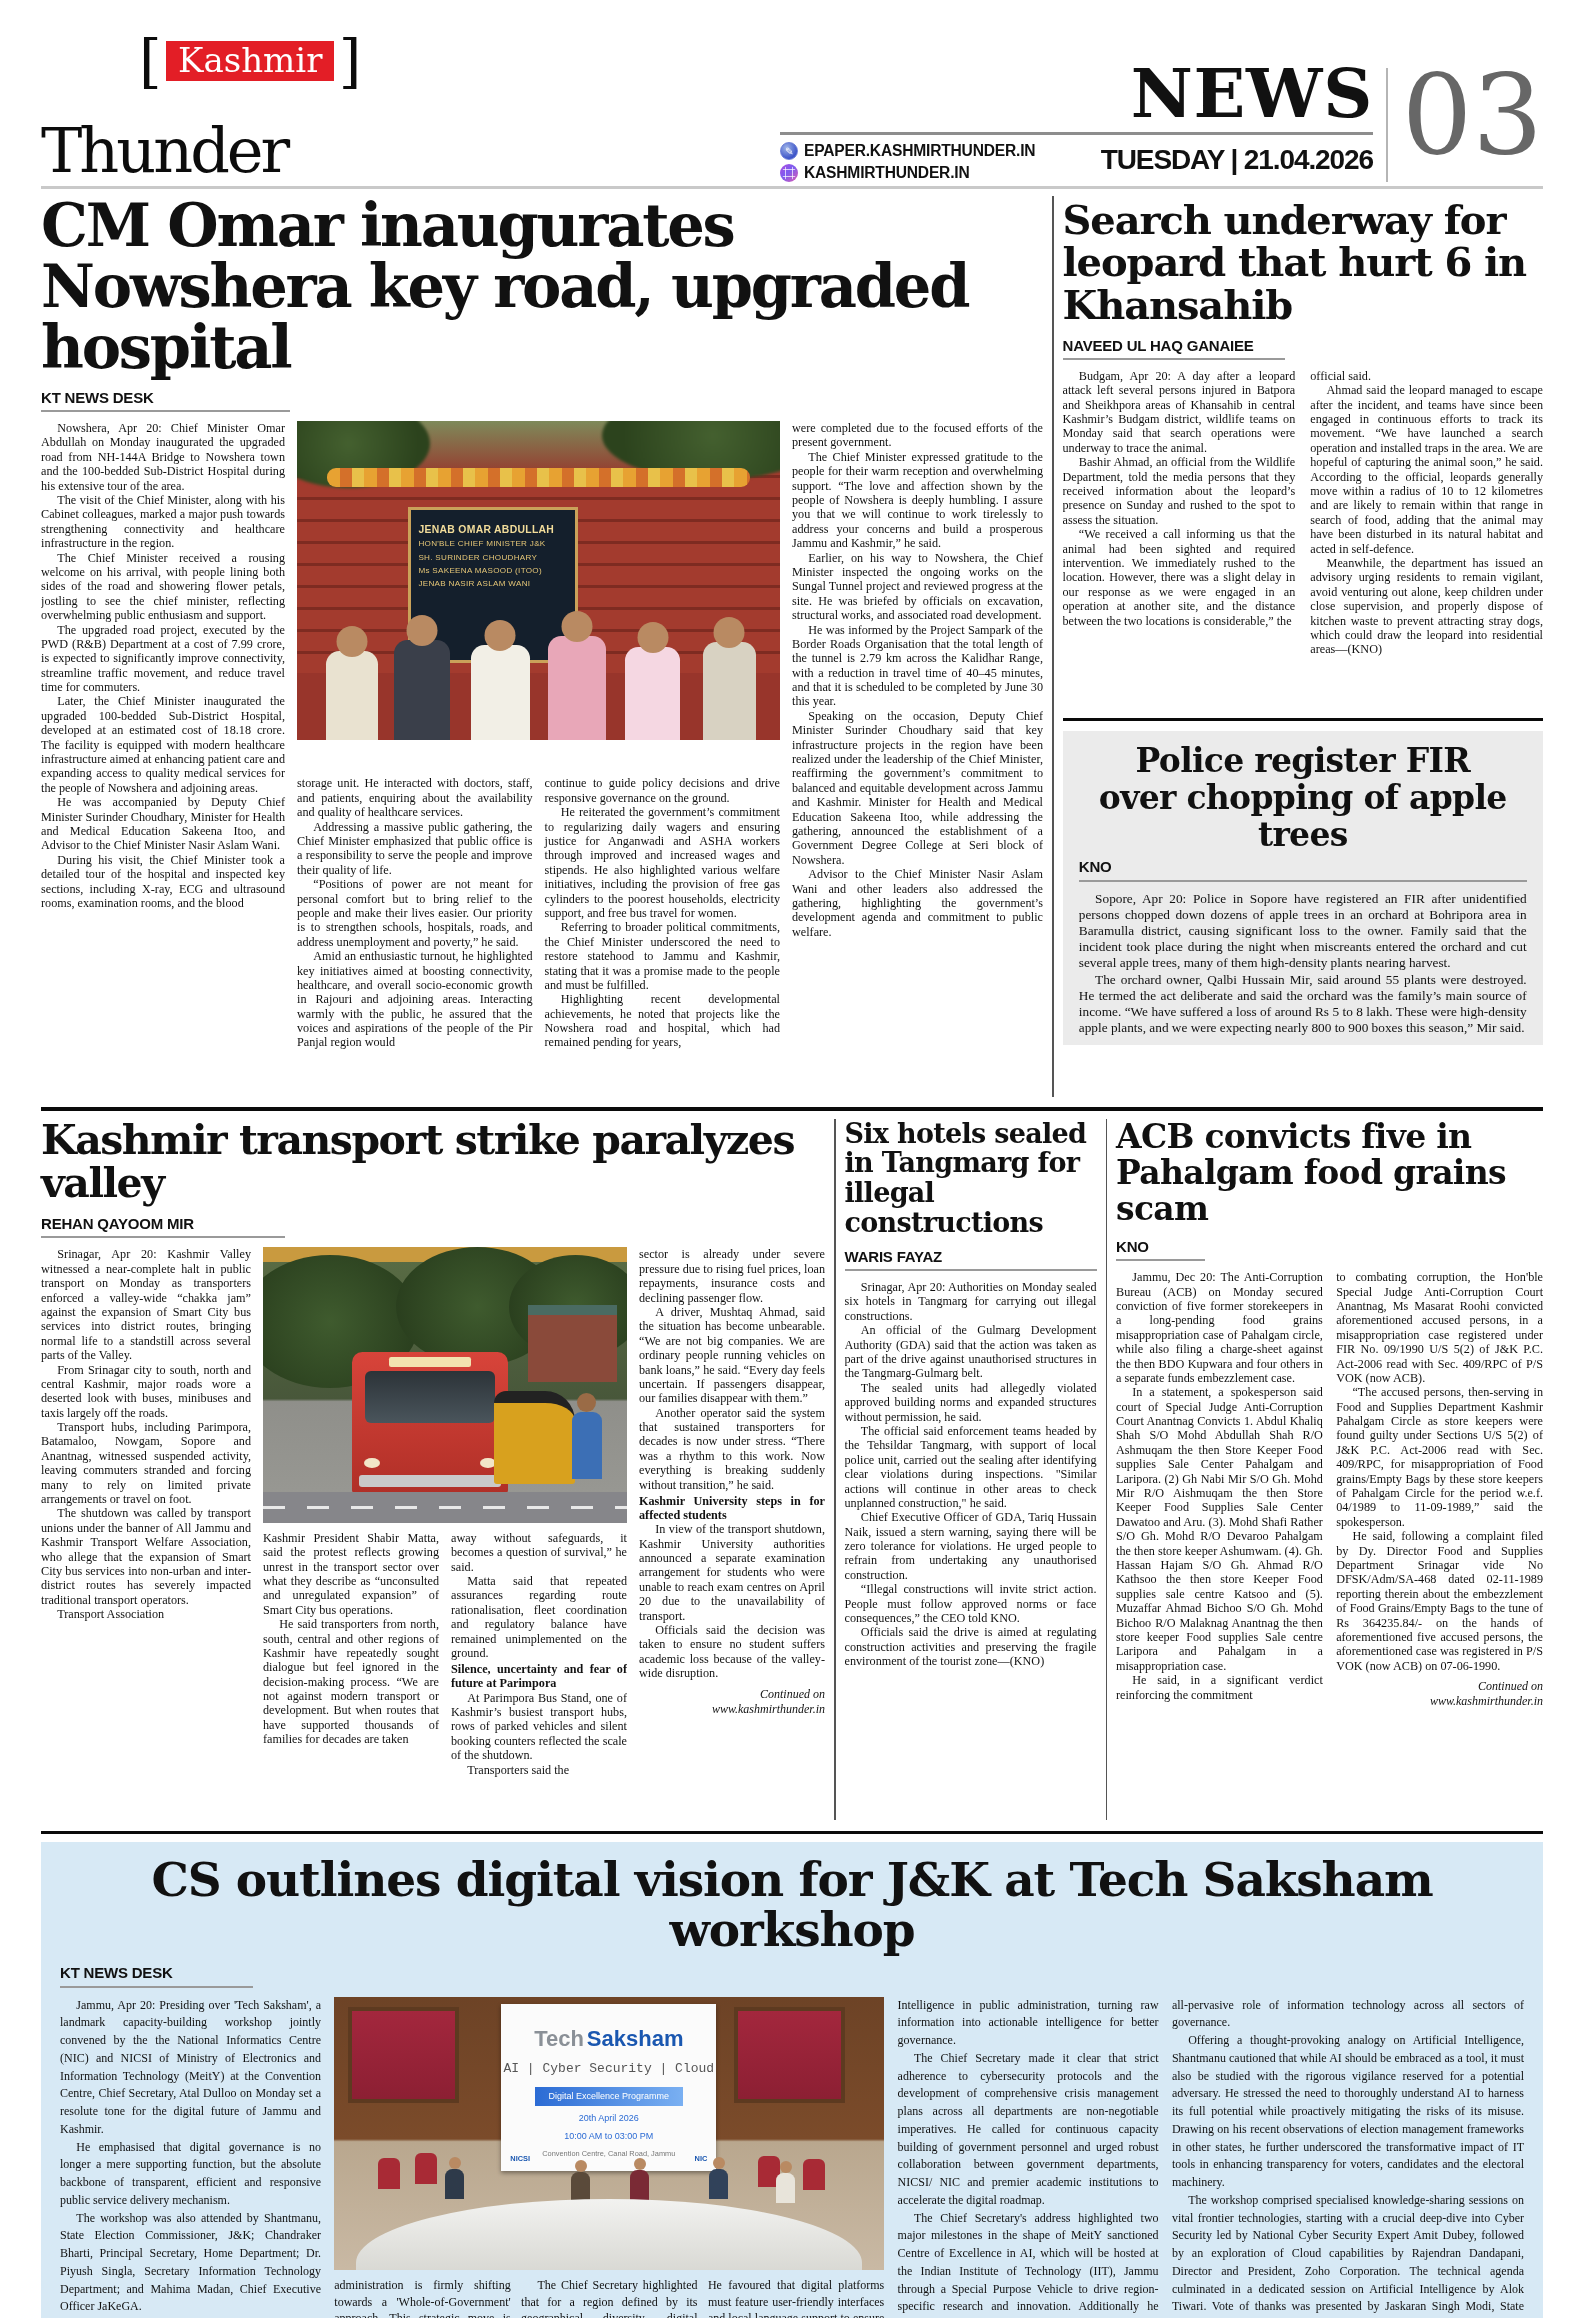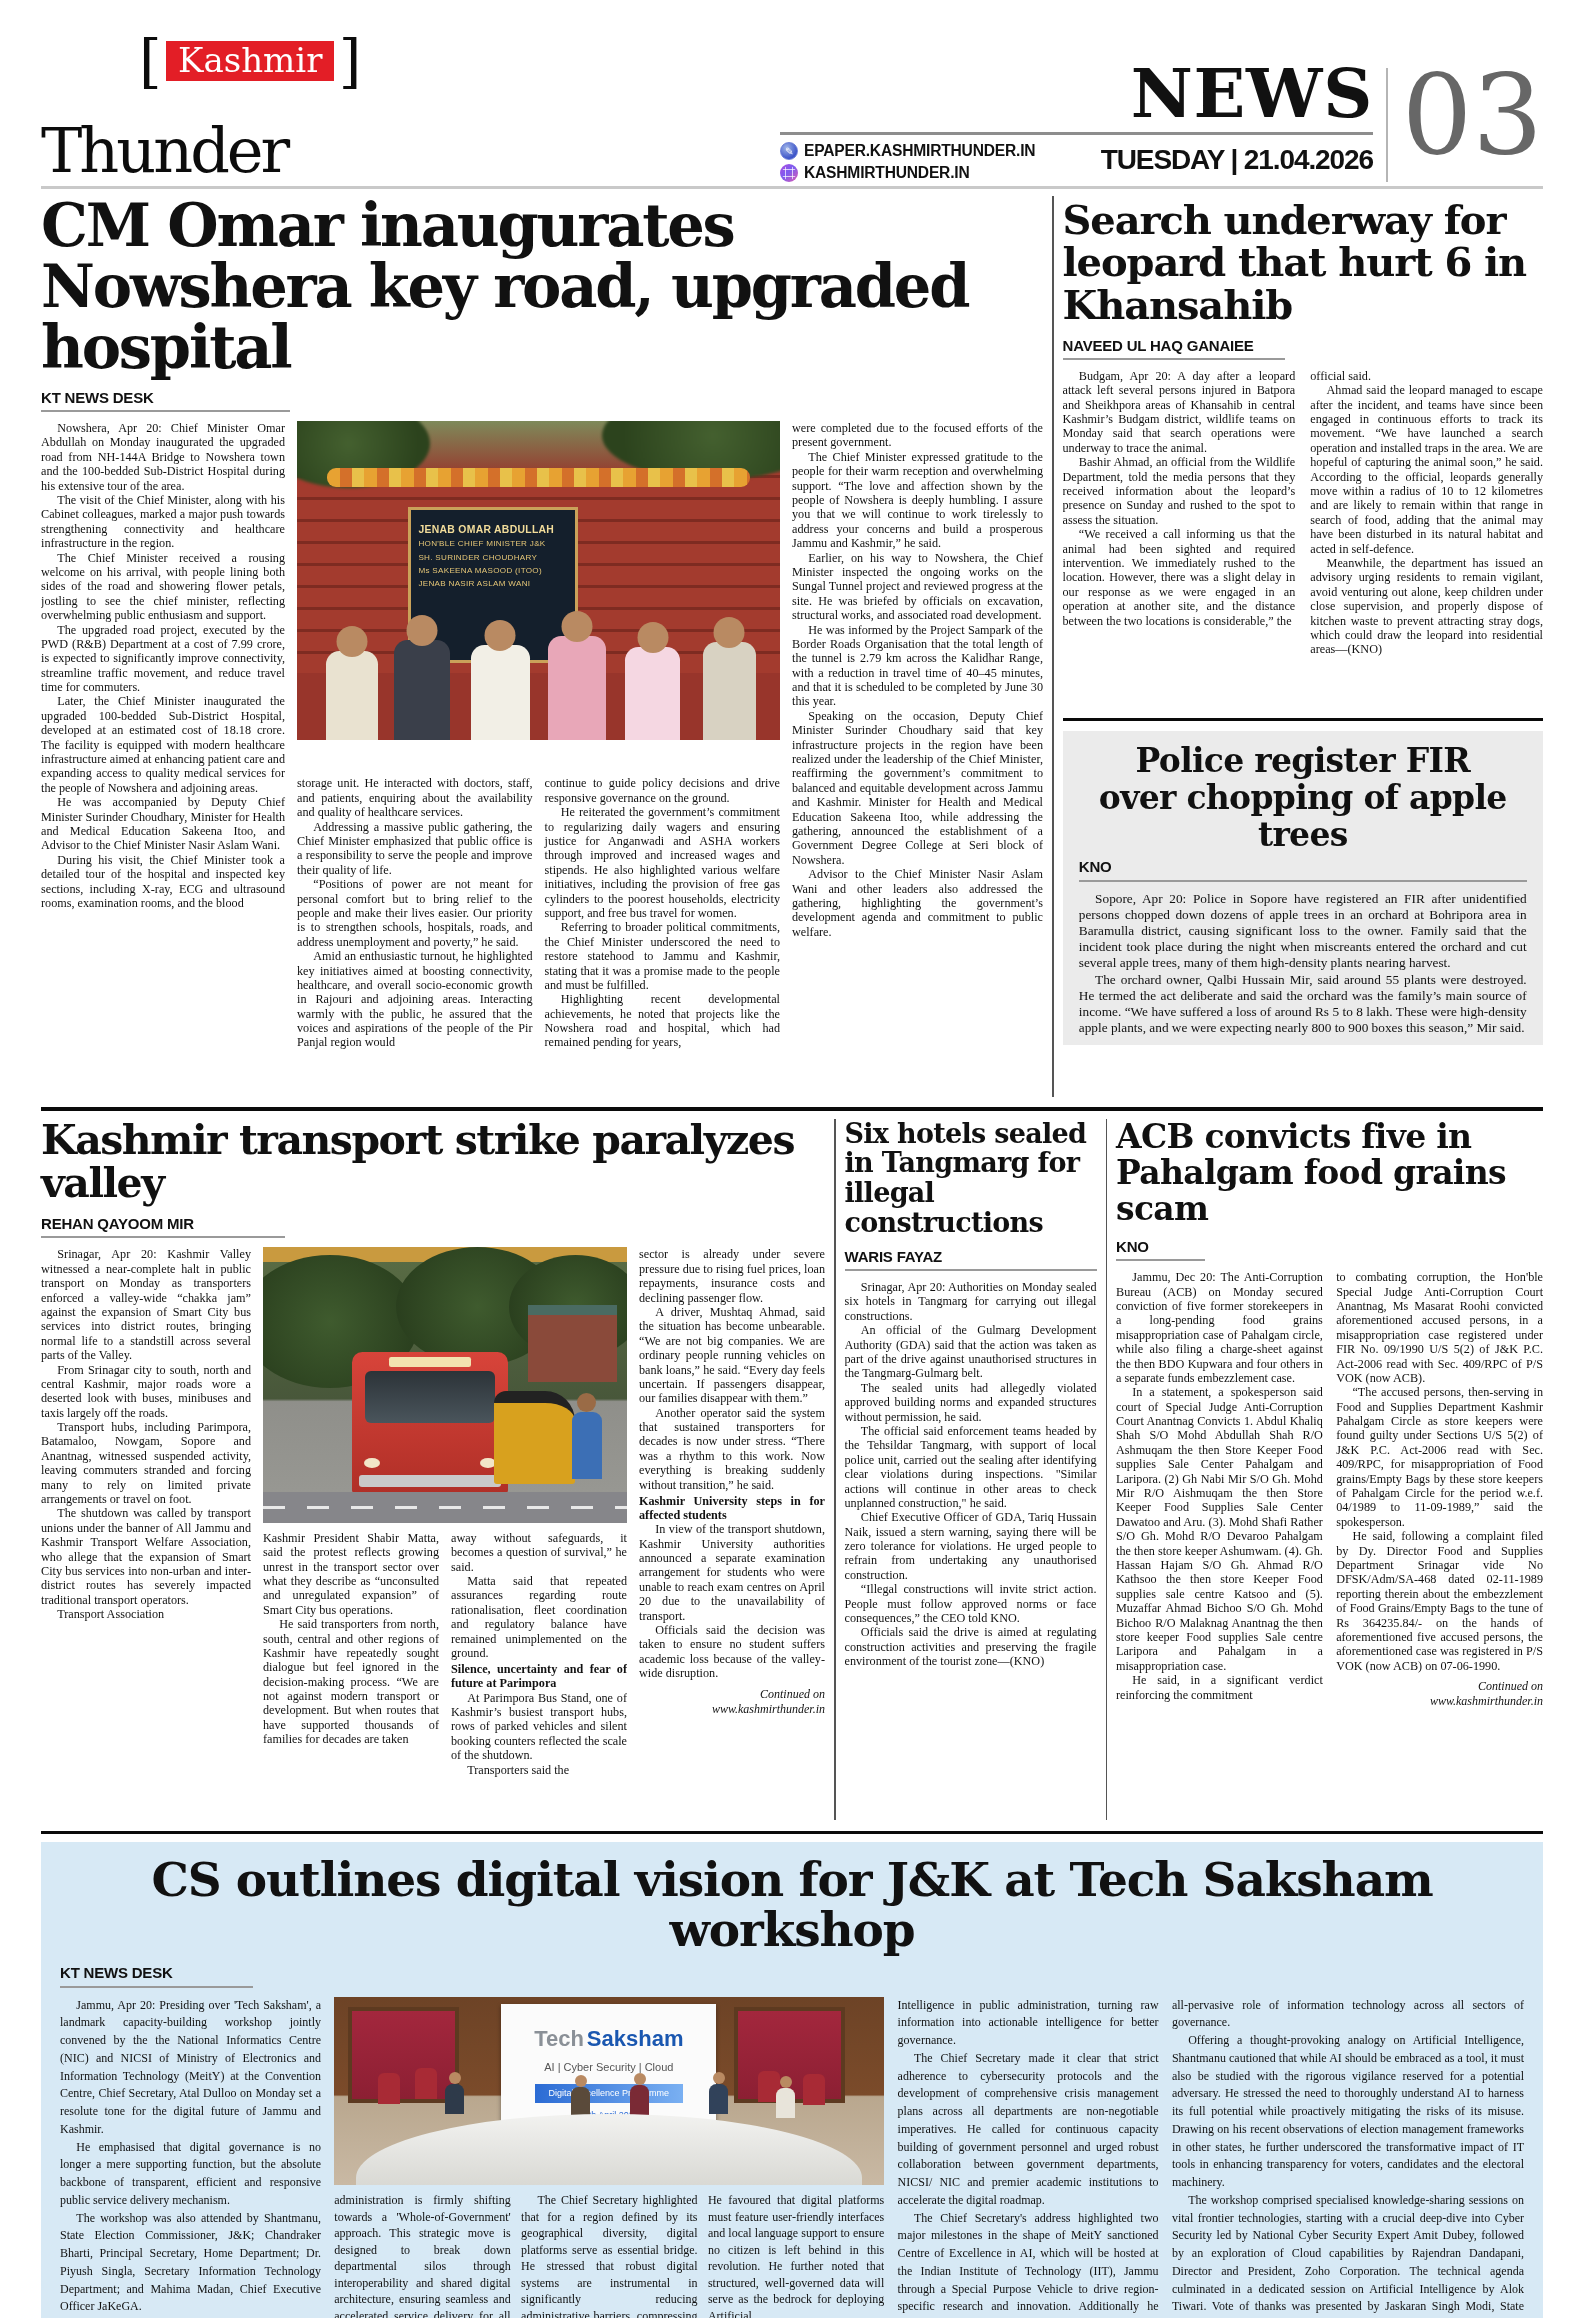--- a/index.html
+++ b/index.html
@@ -113,27 +113,27 @@
   .bottom{background:#d7e9f5;margin-top:4.4px;padding:12px 19px 15px;height:550px;box-sizing:border-box;overflow:hidden;}
   .bottom h1{margin:1.5px 0 4.4px;text-align:center;font-family:"DejaVu Serif",serif;font-weight:bold;font-size:47px;letter-spacing:-1.1px;line-height:1.05;}
   .bottom .byline{width:193px;}
   .b-body{display:flex;gap:13.3px;height:415px;overflow:hidden;font-size:12px;line-height:1.48;}
   .b-col1{width:261px;flex:0 0 261px;}
   .b-center{width:550px;flex:0 0 550px;display:flex;flex-direction:column;}
   .b-sub{display:flex;gap:10.4px;margin-top:7.4px;flex:1;overflow:hidden;line-height:1.38;}
   .b-sub .pcol{flex:1;}
   .b-col4{width:261px;flex:0 0 261px;}
   .b-col5{flex:1;}
-  .photo-tech{width:550px;height:188px;position:relative;overflow:hidden;background:linear-gradient(180deg,#6d4326 0%,#7b4b2a 52%,#b9a78e 53%,#c9b9a4 100%);}
+  .photo-tech{width:550px;height:273px;position:relative;overflow:hidden;background:linear-gradient(180deg,#6d4326 0%,#7b4b2a 52%,#b9a78e 53%,#c9b9a4 100%);}
   .panel{position:absolute;top:10.4px;height:96px;background:linear-gradient(180deg,#a3273d,#8c1f33);border:4.4px solid #5d3a20;box-sizing:border-box;}
   .banner{position:absolute;left:167px;top:7.4px;width:215px;height:167px;background:#fbfbfb;box-shadow:0 1.5px 4.4px rgba(0,0,0,.4);
           text-align:center;padding-top:19px;box-sizing:border-box;}
   .banner .t1{font-family:"Liberation Sans",sans-serif;font-size:22px;font-weight:bold;color:#8a9097;}
   .banner .t2{font-family:"Liberation Sans",sans-serif;font-size:22px;font-weight:bold;color:#1a57b0;}
-  .banner .sub{font-family:Liberation Sans, sans-serif;font-size:11px;color:#555;margin-top:3px;}
+  .banner .sub{font-family:Liberation Mono, monospace;font-size:13px;color:#555;margin-top:3px;}
   .banner .band{margin:9px auto 6px;width:148px;background:linear-gradient(90deg,#2b6bd4,#7ab0f2);color:#fff;font-family:"Liberation Sans",sans-serif;font-size:9px;padding:3px 0;}
   .banner .dt{font-family:"Liberation Sans",sans-serif;font-size:9px;color:#2b6bd4;margin-top:4.4px;}
   .banner .venue{font-family:"Liberation Sans",sans-serif;font-size:7.4px;color:#777;margin-top:6px;}
   .banner .logos{position:absolute;bottom:6px;left:9px;right:9px;display:flex;justify-content:space-between;
           font-family:"Liberation Sans",sans-serif;font-size:7.4px;font-weight:bold;color:#1a57b0;}
   .table{position:absolute;bottom:0;left:22px;right:22px;height:71px;background:linear-gradient(180deg,#f2f2f0,#d9d9d4);border-radius:50% 50% 0 0/90% 90% 0 0;}
   .chair{position:absolute;width:22px;height:31px;background:#a82a35;border-radius:6px 6px 0 0;}
   .delegate{position:absolute;width:19px;height:30px;border-radius:7.4px 7.4px 0 0;}
   .delegate:before{content:"";position:absolute;top:-12px;left:3.7px;width:12px;height:12px;border-radius:50%;background:#b98a62;}
 </style>

